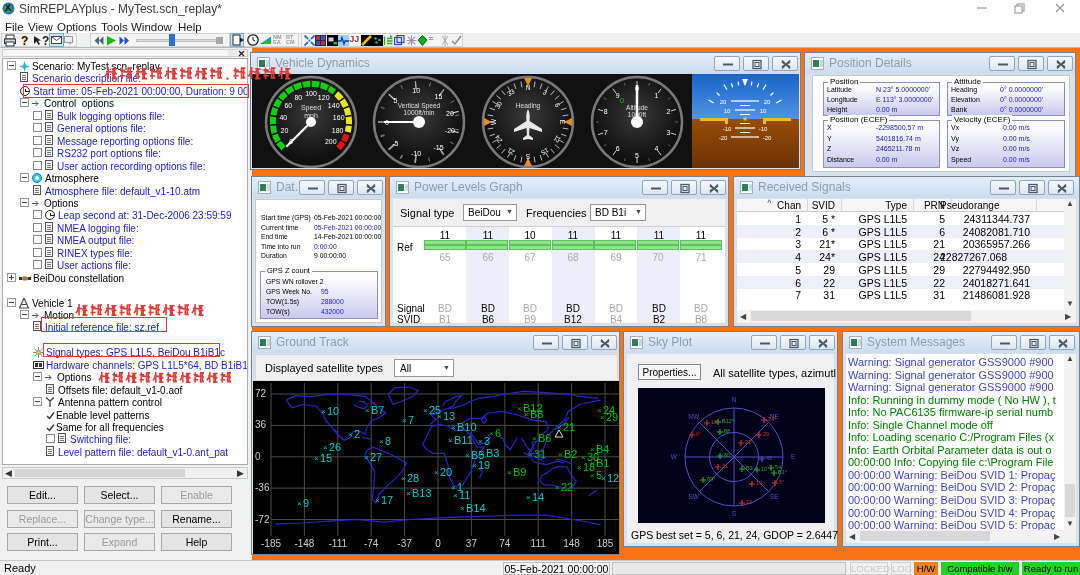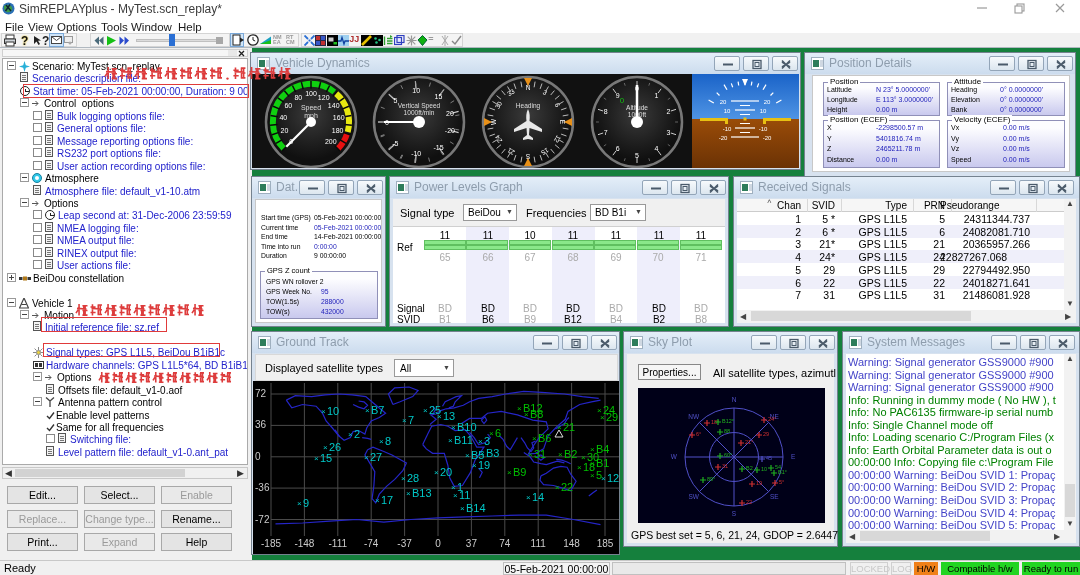--- a/index.html
+++ b/index.html
@@ -5,21 +5,21 @@
 * { margin:0; padding:0; box-sizing:border-box; }
 html,body { width:1080px; height:575px; overflow:hidden; background:#fff;
   font-family:"Liberation Sans", sans-serif; }
 #app { position:absolute; left:0; top:0; width:1080px; height:575px; overflow:hidden;}
 .abs { position:absolute; white-space:nowrap; }
 #titlebar { left:0; top:0; width:1080px; height:17px; background:#fff; }
 #menubar { left:0; top:17px; width:1080px; height:16px; background:#fff; font-size:12px; color:#1a1a1a; }
 #menubar span { position:absolute; top:4px; }
 #toolbar { left:0; top:33px; width:1080px; height:15px; background:#f1f1f1; border-bottom:1px solid #b0b8c0; }
 .tbgrp { position:absolute; top:0px; height:14px; border:1px solid #d4d4d4; background:#f4f4f4; }
-#main { left:0; top:48px; width:1080px; height:512px; background:#15803d; }
+#main { left:0; top:48px; width:1080px; height:512px; background:#f97316; }
 #treepanel { left:0; top:0; width:252px; height:512px; background:#f0f0f0; }
 .blue { color:#2222cc; }
 .blk { color:#000; }
 .trow { position:absolute; height:13px; line-height:13px; white-space:nowrap;}
 .eb { position:absolute; width:9px; height:9px; border:1px solid #999; background:#fff; top:1px; }
 .eb i { position:absolute; left:1px; top:3px; width:5px; height:1px; background:#444; }
 .eb.plus b { position:absolute; left:3px; top:1px; width:1px; height:5px; background:#444; }
 .cb { position:absolute; width:9px; height:9px; border:1px solid #888; background:#fff; top:1px; }
 .doc { position:absolute; width:8px; height:10px; background:#f4f4f4; border:1px solid #555; top:0px; }
 .doc i { position:absolute; left:1px; top:2px; width:4px; height:1px; background:#777; box-shadow:0 2px 0 #777,0 4px 0 #777; }
@@ -288,21 +288,21 @@
 <span class="doc" style="left:42px">
               <i></i>
             </span>
 <span class="abs blue" style="left:54px;top:0px;font-size:10px">NMEA output file:</span>
 </div>
 <div class="trow" style="left:0;top:188px;width:400px">
 <span class="cb" style="left:30px"></span>
 <span class="doc" style="left:42px">
               <i></i>
             </span>
-<span class="abs blue" style="left:54px;top:0px;font-size:10px">RINEX output file:</span>
+<span class="abs blue" style="left:54px;top:0px;font-size:10px">RINEX types file:</span>
 </div>
 <div class="trow" style="left:0;top:200px;width:400px">
 <span class="cb" style="left:30px"></span>
 <span class="doc" style="left:42px">
               <i></i>
             </span>
 <span class="abs blue" style="left:54px;top:0px;font-size:10px">User actions file:</span>
 </div>
 <div class="trow" style="left:0;top:213px;width:400px">
 <span class="eb plus" style="left:4px">

